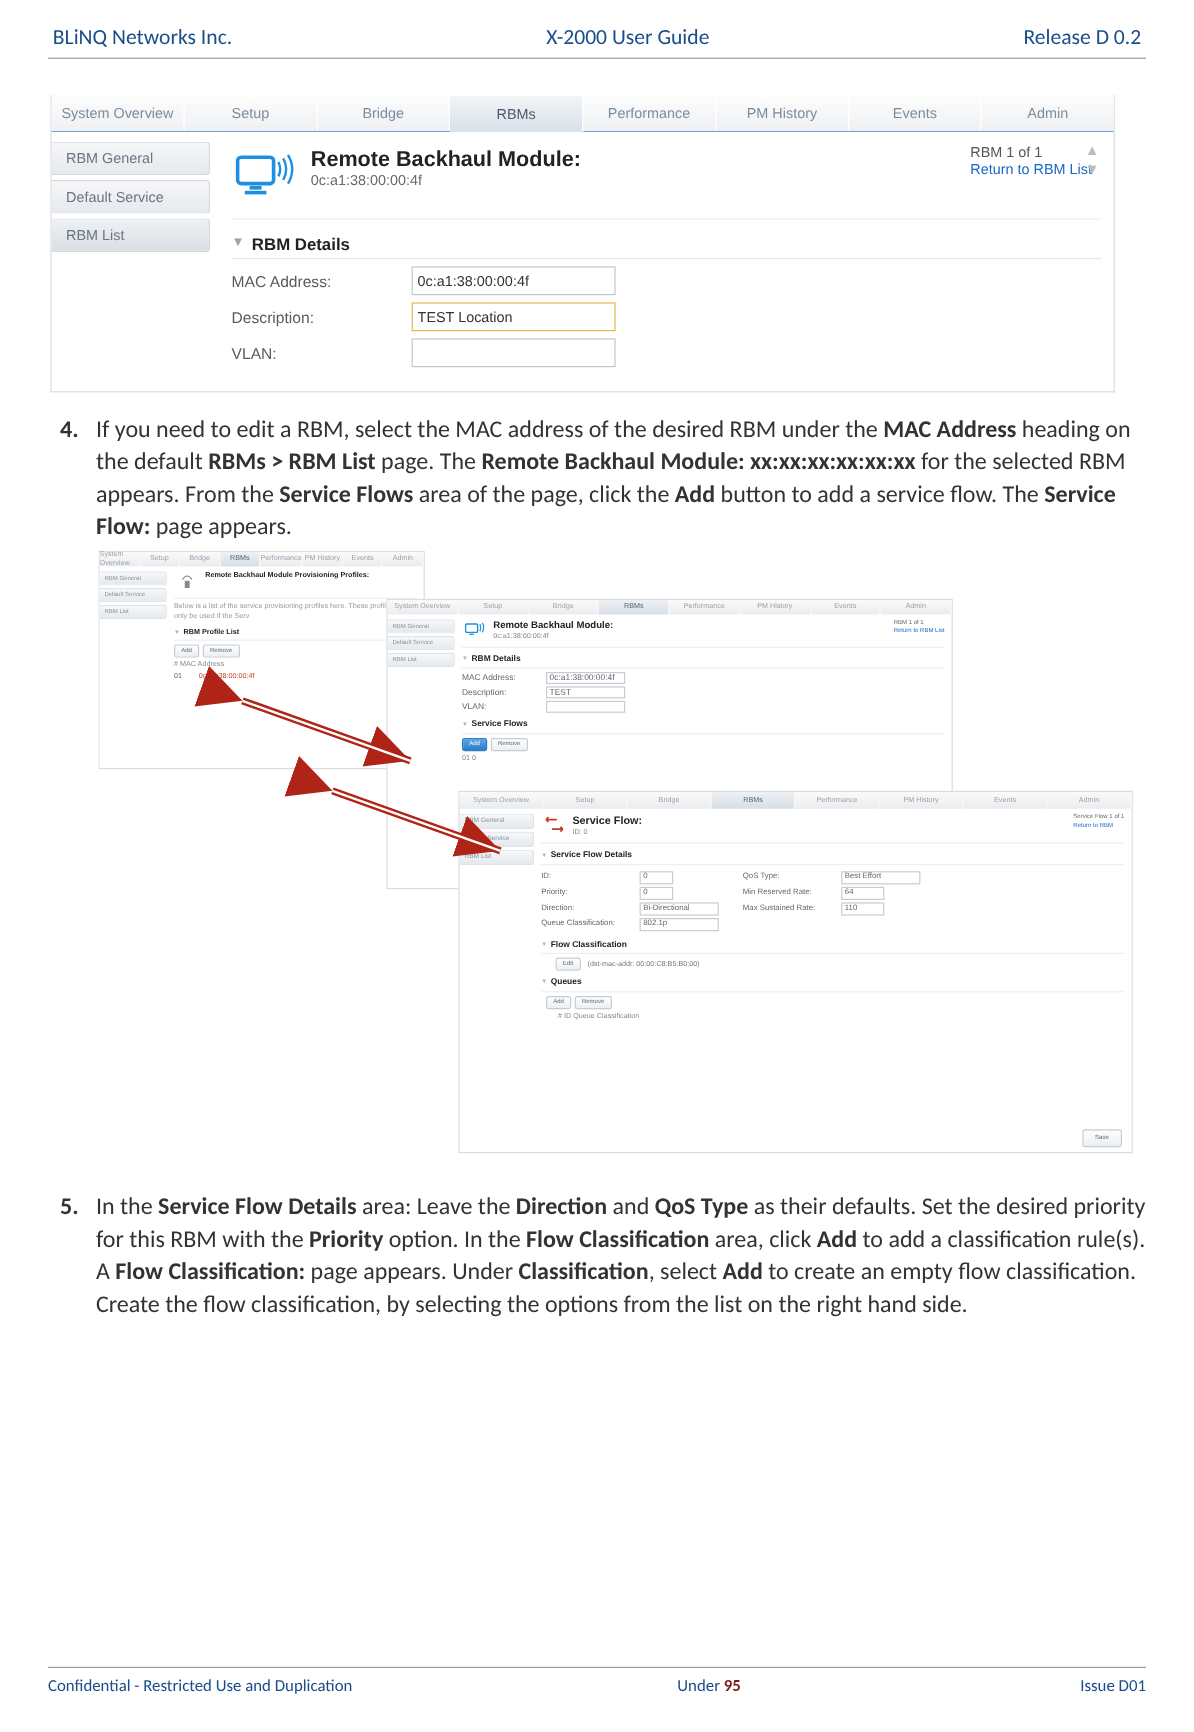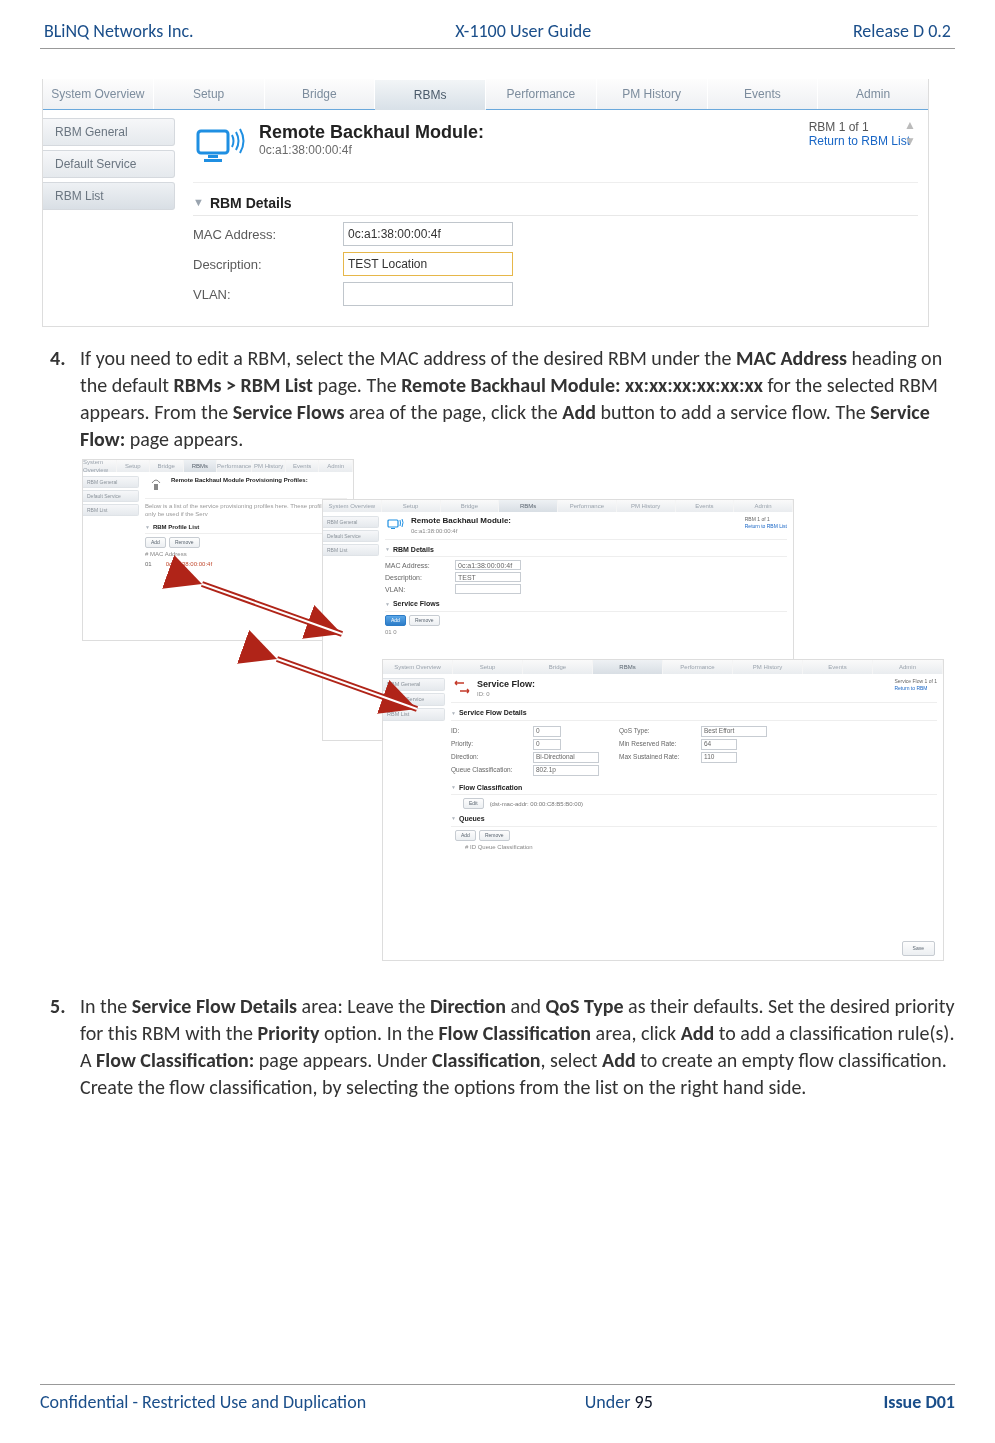--- a/index.html
+++ b/index.html
@@ -36,25 +36,25 @@
   
   .doc-footer {
     position: absolute;
     left: 40px;
     right: 40px;
     bottom: 30px;
     border-top: 1px solid #999;
     display: flex;
     justify-content: space-between;
     padding-top: 6px;
-    font-size: 18px;
+    font-size: 14px;
     color: #1a4e8a;
   }
-  .doc-footer .center .pn { color: #0f172a; font-weight: normal; }
-  .doc-footer .right { font-weight: bold; margin-left: 12px; }
+  .doc-footer .center .pn { color: #7f1d1d; font-weight: bold; }
+  .doc-footer .right { font-weight: normal; margin-left: 12px; }
 
   
   .content { padding-top: 30px; }
 
   
   .shot1 {
     margin-left: 2px;
     margin-bottom: 18px;
     border: 1px solid #ddd;
     border-top: none;
@@ -263,21 +263,21 @@
 
   .smallish { font-size:6px; }
 </style>
 </head>
 <body>
 
 <div class="page">
 
   <div class="doc-header">
     <span>BLiNQ Networks Inc.</span>
-    <span>X-1100 User Guide</span>
+    <span>X-2000 User Guide</span>
     <span>Release D 0.2</span>
   </div>
 
   <div class="content">
 
     <div class="shot1">
       <div class="tabs">
         <div class="tab">System Overview</div>
         <div class="tab">Setup</div>
         <div class="tab">Bridge</div>

